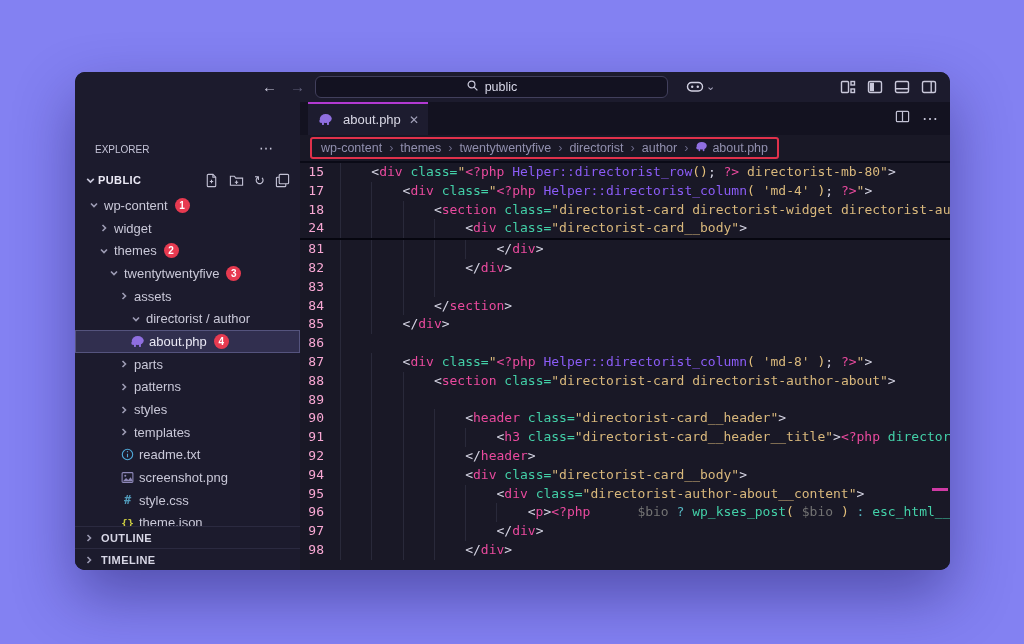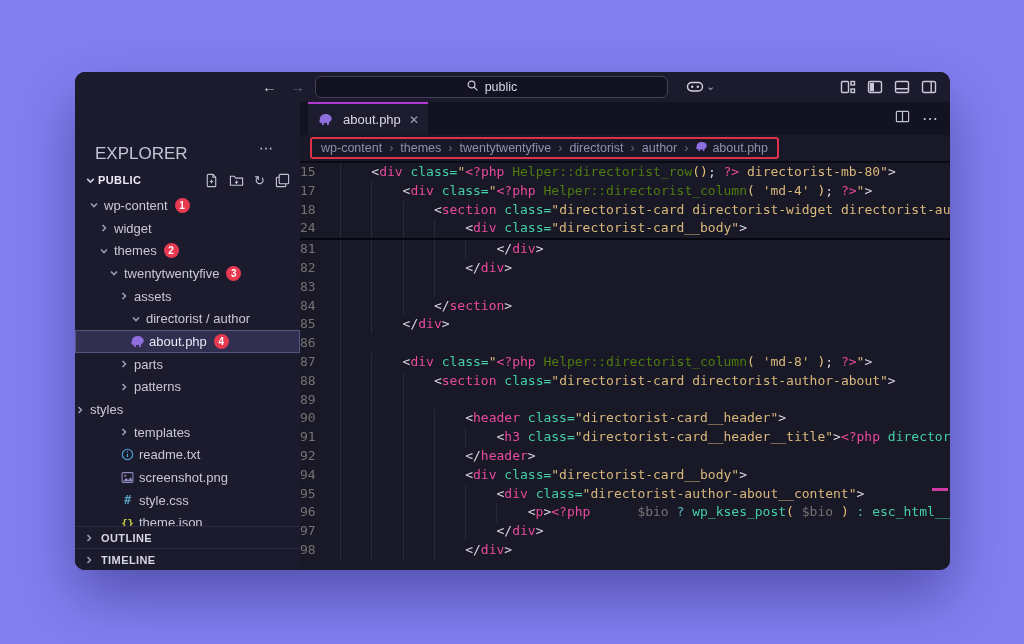--- a/index.html
+++ b/index.html
@@ -20,21 +20,21 @@
   .copilot{position:absolute;left:611px;top:6px;display:flex;align-items:center;gap:2px;color:#d2d1e2;}
   .tb-icons{position:absolute;right:13px;top:7px;display:flex;gap:11px;color:#c9c8da;}
   .tb-icons svg,.copilot svg{display:block;}
 
   
   .main{display:flex;height:468px;}
   .sidebar{width:225px;background:#1c1b2d;position:relative;flex:none;font-size:13px;}
   .editor{flex:1;background:#191826;position:relative;min-width:0;}
 
   
-  .exp-header{position:absolute;top:42px;left:20px;font-size:17px;color:#c6c5d8;}
+  .exp-header{position:absolute;top:42px;left:20px;font-size:10px;color:#c6c5d8;}
   .exp-dots{position:absolute;top:38px;right:26px;color:#c6c5d8;font-size:14px;letter-spacing:1px;}
   .section-row{position:absolute;top:66px;left:0;right:0;height:24px;display:flex;align-items:center;padding:0 10px;}
   .section-chev{display:flex;color:#c6c5d8;margin-right:2px;}
   .section-label{font-weight:bold;font-size:11px;letter-spacing:.4px;color:#eceaf6;}
   .section-actions{margin-left:auto;display:flex;gap:10px;align-items:center;color:#c2c1d4;}
   .section-actions svg{display:block;}
   .refresh-glyph{font-size:13px;line-height:13px;}
   .tree{position:absolute;top:92px;left:0;right:0;}
   .trow{height:22.7px;display:flex;align-items:center;color:#c9c8d8;position:relative;}
   .trow.selected{background:#312f4f;outline:1px solid #55547e;outline-offset:-1px;color:#e9e8f5;}
@@ -59,26 +59,26 @@
   .bc-box{margin-left:10px;display:inline-flex;align-items:center;gap:7px;border:2px solid #e0314b;
           border-radius:3px;padding:2px 9px;font-size:12.5px;color:#918fae;white-space:nowrap;}
   .bc-item{display:inline-flex;align-items:center;gap:4px;}
   .bc-sep{color:#6e6c8c;}
 
   
   .code{position:absolute;top:61px;left:0;right:0;bottom:0;font-family:"DejaVu Sans Mono",monospace;
         font-size:13px;line-height:18.8px;}
   .sticky{border-bottom:2px solid #06060f;}
   .ln{display:flex;height:18.8px;white-space:pre;overflow:hidden;}
-  .lnum{width:40px;flex:none;padding-right:16px;color:#737373;}
+  .lnum{width:40px;flex:none;text-align:right;padding-right:16px;color:#f9a8d4;}
   .lcode{white-space:pre;display:flex;align-items:stretch;}
   .lcode > span{display:inline-block;}
   .ig{width:4ch;flex:none;border-left:1px solid rgba(130,128,170,.16);}
   .tk-pl{color:#d6d5e4;} .tk-tag{color:#ea4a9e;} .tk-at{color:#43d0a8;} .tk-st{color:#d9b87c;}
-  .tk-ph{color:#ea4a9e;} .tk-fb{color:#4d7c0f;} .tk-pr{color:#e5c07b;} .tk-op{color:#56b6c2;}
+  .tk-ph{color:#ea4a9e;} .tk-fb{color:#8b5cf6;} .tk-pr{color:#e5c07b;} .tk-op{color:#56b6c2;}
   .tk-vr{color:#737373;} .tk-fg{color:#43d0a8;} .tk-kw{color:#ea4a9e;margin-top:27px;}
   .ruler-dash{position:absolute;right:2px;top:386px;width:16px;height:3px;background:#cf3aa4;}
 </style>
 </head>
 <body>
 
 <div class="window">
 
   <div class="titlebar">
     <span class="nav-arrow nav-back">←</span>
@@ -241,21 +241,21 @@
             <span>parts</span>
           </div>
           <div class="trow" style="padding-left: 44px;">
             <span class="chev">
               <svg width="10" height="10" viewBox="0 0 10 10" fill="none" stroke="currentColor" stroke-width="1.6">
                 <polyline points="3.5,2 6.5,5 3.5,8"></polyline>
               </svg>
             </span>
             <span>patterns</span>
           </div>
-          <div class="trow" style="">
+          <div class="trow" style="padding-left: 44px;">
             <span class="chev">
               <svg width="10" height="10" viewBox="0 0 10 10" fill="none" stroke="currentColor" stroke-width="1.6">
                 <polyline points="3.5,2 6.5,5 3.5,8"></polyline>
               </svg>
             </span>
             <span>styles</span>
           </div>
           <div class="trow" style="padding-left: 44px;">
             <span class="chev">
               <svg width="10" height="10" viewBox="0 0 10 10" fill="none" stroke="currentColor" stroke-width="1.6">

